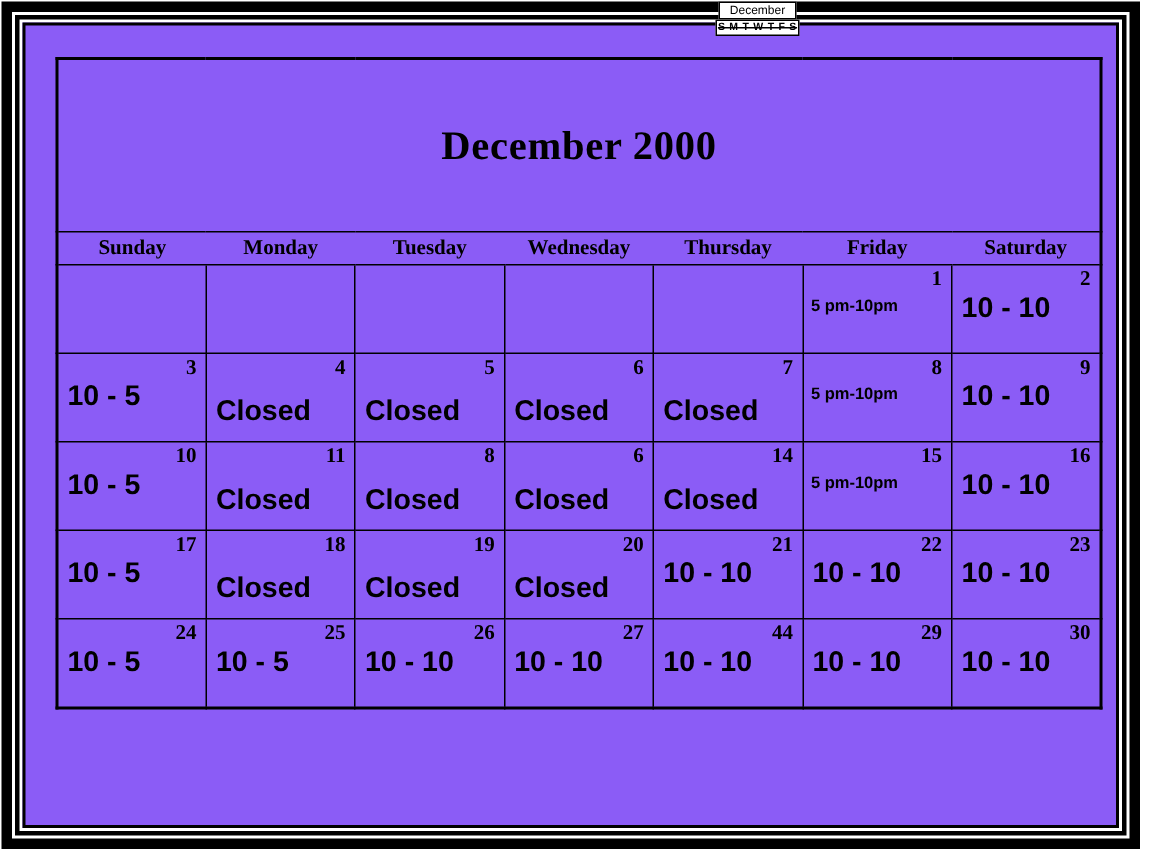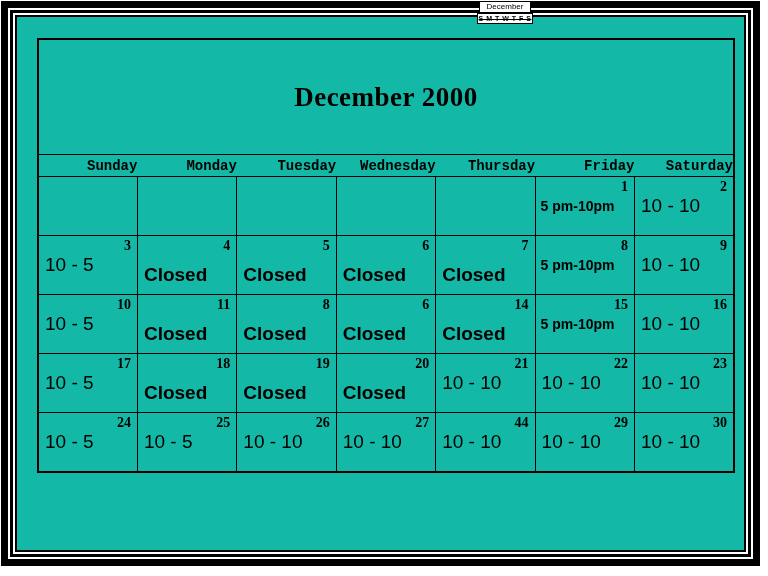--- a/index.html
+++ b/index.html
@@ -28,21 +28,21 @@
     border: 3px solid #000;
     padding: 2px;
     height: 100%;
     box-sizing: border-box;
   }
   .frame-inner {
     border: 2px solid #000;
     height: 100%;
     box-sizing: border-box;
     position: relative;
-    background: #14b8a6;
+    background: #8b5cf6;
   }
 
   
   table.cal {
     border-collapse: collapse;
     table-layout: fixed;
     width: 698px;
     margin: 21px 0 0 20px;
     border: 2px solid #000;
   }
@@ -54,23 +54,23 @@
     text-align: center;
     vertical-align: middle;
     font-family: "Liberation Serif", serif;
     font-weight: bold;
     font-size: 27px;
     letter-spacing: 0.5px;
   }
   .cal th.dayhead {
     border-left: none; border-right: none;
     height: 21px;
-    text-align: right;
+    text-align: center;
     vertical-align: middle;
-    font-family: Liberation Mono, monospace;
+    font-family: Liberation Serif, serif;
     font-weight: bold;
     font-size: 14px;
     padding: 0;
   }
   .cal td.daycell {
     height: 58px;
     vertical-align: top;
     padding: 0;
   }
   .daynum {
@@ -80,23 +80,23 @@
     font-size: 14px;
     line-height: 15px;
     padding: 2px 6px 0 0;
     height: 15px;
   }
   .hours {
     padding-left: 6px;
     white-space: nowrap;
     font-family: "Liberation Sans", sans-serif;
   }
-  .hours-regular { font-size: 19px; margin-top: 1px; }
+  .hours-regular { font-size: 19px; margin-top: 1px; font-weight: bold; }
   .hours-closed  { font-size: 19px; font-weight: bold; margin-top: 11px; }
-  .hours-evening { font-size: 14px; font-weight: bold; margin-top: 4px; padding-left: 5px; }
+  .hours-evening { font-size: 11px; font-weight: bold; margin-top: 4px; padding-left: 5px; }
 
   
   .mini-widget {
     position: absolute;
     top: 1px;
     left: 477px;
     width: 56px;
     z-index: 10;
     text-align: center;
   }

